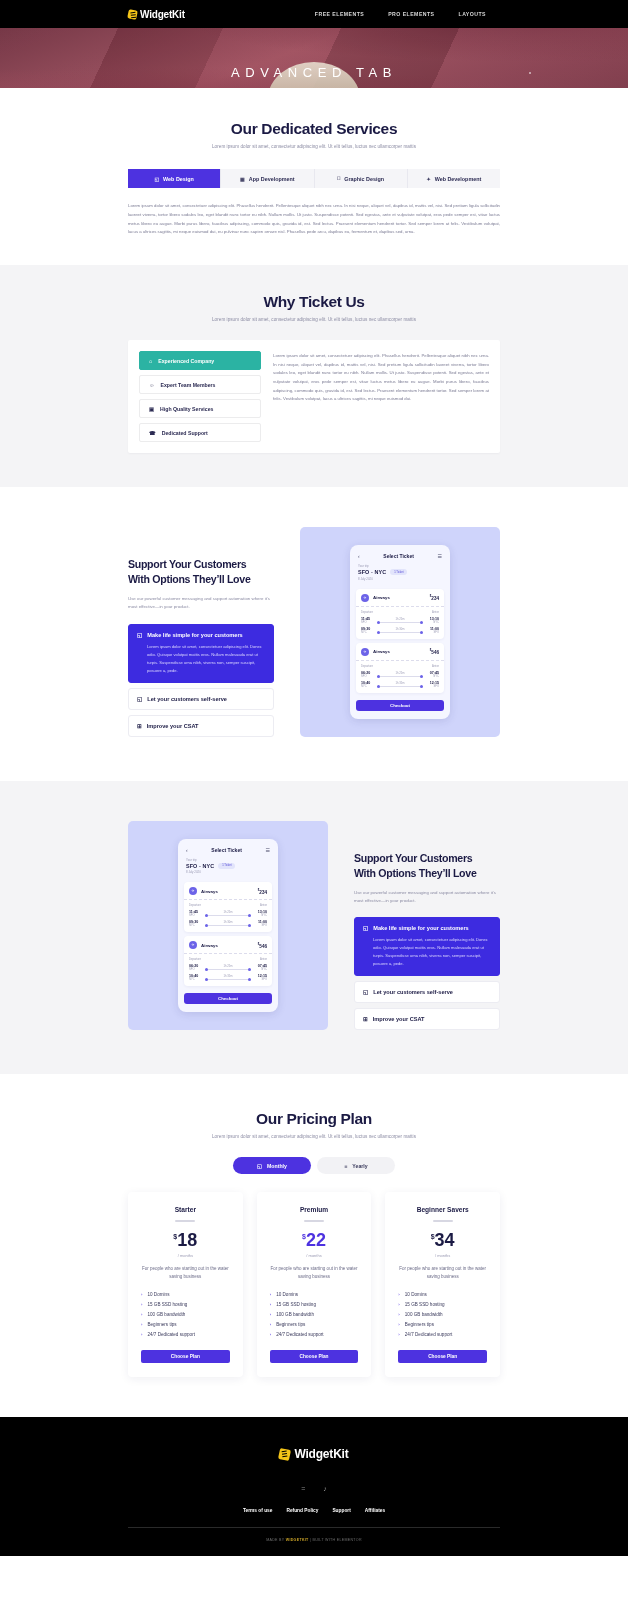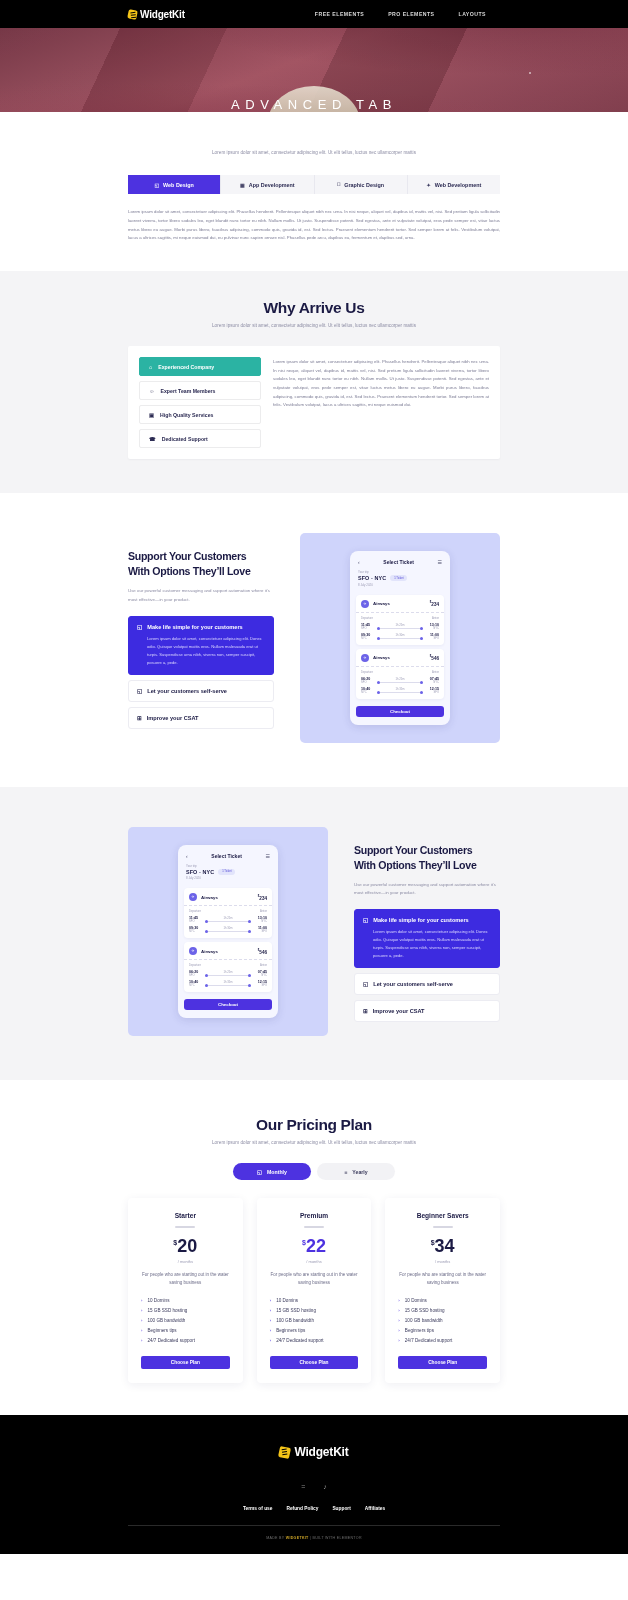--- a/index.html
+++ b/index.html
@@ -28,26 +28,26 @@
   }
   .brand-text { color:#fff; font-size:10px; font-weight:700; letter-spacing:-.2px; }
   .nav-links { margin-left:auto; margin-right:142px; display:flex; gap:24px; }
   .nav-links a {
     color:#d8d8d8; font-size:5.2px; letter-spacing:.45px; font-weight:700;
     text-decoration:none; text-transform:uppercase;
   }
 
   
   .hero {
-    height:84px; position:relative; overflow:hidden;
+    height:60px; position:relative; overflow:hidden;
     background:
       radial-gradient(120% 90% at 20% 120%, #8d3d4e 0%, rgba(141,61,78,0) 60%),
       radial-gradient(100% 120% at 85% -10%, #7b3344 0%, rgba(123,51,68,0) 55%),
       linear-gradient(160deg,#6e2c3c 0%, #a0505f 45%, #7c3747 100%);
-    display:flex; align-items:flex-end; justify-content:center;
+    display:flex; align-items:center; justify-content:center;
   }
   .hero:before{
     content:""; position:absolute; inset:0;
     background:
       linear-gradient(115deg, rgba(255,255,255,.10) 0 18%, rgba(0,0,0,.16) 18% 34%, rgba(255,255,255,.05) 34% 52%, rgba(0,0,0,.22) 52% 70%, rgba(255,255,255,.07) 70% 100%);
     opacity:.55;
   }
   .hero:after{
     content:""; position:absolute; left:50%; bottom:-26px; width:92px; height:52px;
     transform:translateX(-50%); border-radius:50% 50% 45% 45%/70% 70% 30% 30%;
@@ -96,21 +96,21 @@
   .vtab {
     height:19px; display:flex; align-items:center; gap:6px; padding:0 9px;
     border:1px solid #ececed; border-radius:2px; font-size:5.2px; font-weight:700;
     color:#2b2a52; background:#fff; cursor:pointer;
   }
   .vtab.active { background:#2bb3a3; border-color:#2bb3a3; color:#fff; }
   .vtab .ic { font-size:5.4px; }
   .why-text { flex:1; font-size:4.3px; line-height:2.0; color:#7a7a93; text-align:justify; padding-top:1px;}
 
   
-  .support { padding-top:40px; padding-bottom:44px; background:#fff; display:flex; gap:26px; align-items:flex-start; }
+  .support { padding-top:40px; padding-bottom:44px; background:#fff; display:flex; gap:26px; align-items:flex-end; }
   .support.alt { background:#f4f4f6; }
   .sup-left { width:146px; flex:none; padding-top:16px; }
   .sup-h {
     font-size:10.6px; font-weight:700; line-height:1.42; letter-spacing:-.3px; color:#1b1a44;
   }
   .sup-p { margin-top:8px; font-size:4.4px; line-height:1.9; color:#8b8ba3; }
   .acc { margin-top:12px; display:flex; flex-direction:column; gap:5px; }
   .acc-item {
     border:1px solid #ececf2; border-radius:3px; background:#fff; padding:7px 8px; cursor:pointer;
   }
@@ -152,21 +152,21 @@
   .leg .mid .d { font-size:2.7px; color:#9b9bb4; }
   .leg .mid .line { height:1px; background:#dcdcec; position:relative; margin-top:1px; }
   .leg .mid .line:before,.leg .mid .line:after{ content:""; position:absolute; top:-1.2px; width:3px; height:3px; border-radius:50%; background:#6c63e8;}
   .leg .mid .line:before{ left:0;} .leg .mid .line:after{ right:0;}
   .leg .col.r { text-align:right; }
   .hdrow { display:flex; justify-content:space-between; font-size:2.7px; color:#9b9bb4; margin-top:2px;}
   .checkout { margin-top:7px; background:#4d32e0; color:#fff; border-radius:3px; height:11px;
     display:flex; align-items:center; justify-content:center; font-size:4.4px; font-weight:700; cursor:pointer;}
 
   
-  .pricing { background:#fff; padding-top:36px; padding-bottom:32px; }
+  .pricing { background:#fff; padding-top:36px; padding-bottom:40px; }
   .billing { display:flex; justify-content:center; gap:6px; margin-top:18px; }
   .bill {
     width:78px; height:17px; border-radius:9px; display:flex; align-items:center;
     justify-content:center; gap:5px; font-size:5.2px; font-weight:700; cursor:pointer;
     background:#f2f2f5; color:#3a3a5c;
   }
   .bill.active { background:#4d32e0; color:#fff; }
   .plans { display:flex; gap:14px; margin-top:18px; }
   .plan {
     flex:1; background:#fff; border-radius:4px; padding:14px 13px 14px;
@@ -216,20 +216,21 @@
       <a>LAYOUTS</a>
     </div>
   </div>
 
   <div class="hero">
     <div class="hero-title">ADVANCED TAB</div>
     <span class="hero-dot"></span>
   </div>
 
   <div class="section services">
+    <div class="sec-title">Our Dedicated Services</div>
     <div class="sec-sub">Lorem ipsum dolor sit amet, consectetur adipiscing elit. Ut elit tellus, luctus nec ullamcorper mattis</div>
     <div class="tabs">
       <div class="tab active">
         <span class="ic">◱</span>
         <span>Web Design</span>
       </div>
       <div class="tab">
         <span class="ic">▦</span>
         <span>App Development</span>
       </div>
@@ -239,21 +240,21 @@
       </div>
       <div class="tab">
         <span class="ic">✦</span>
         <span>Web Development</span>
       </div>
     </div>
     <div class="services-body">Lorem ipsum dolor sit amet, consectetuer adipiscing elit. Phasellus hendrerit. Pellentesque aliquet nibh nec urna. In nisi neque, aliquet vel, dapibus id, mattis vel, nisi. Sed pretium ligula sollicitudin laoreet viverra, tortor libero sodales leo, eget blandit nunc tortor eu nibh. Nullam mollis. Ut justo. Suspendisse potenti. Sed egestas, ante et vulputate volutpat, eros pede semper est, vitae luctus metus libero eu augue. Morbi purus libero, faucibus adipiscing, commodo quis, gravida id, est. Sed lectus. Praesent elementum hendrerit tortor. Sed semper lorem at felis. Vestibulum volutpat, lacus a ultrices sagittis, mi neque euismod dui, eu pulvinar nunc sapien ornare nisl. Phasellus pede arcu, dapibus eu, fermentum et, dapibus sed, urna.</div>
   </div>
 
   <div class="section why">
-    <div class="sec-title">Why Arrive Us</div>
+    <div class="sec-title">Why Ticket Us</div>
     <div class="sec-sub">Lorem ipsum dolor sit amet, consectetur adipiscing elit. Ut elit tellus, luctus nec ullamcorper mattis</div>
     <div class="why-card">
       <div class="vtabs">
         <div class="vtab active">
           <span class="ic">⌂</span>
           <span>Experienced Company</span>
         </div>
         <div class="vtab">
           <span class="ic">☺</span>
           <span>Expert Team Members</span>
@@ -549,21 +550,21 @@
       <div class="bill">
         <span>≡</span>
         <span>Yearly</span>
       </div>
     </div>
 
     <div class="plans">
       <div class="plan">
         <div class="plan-name">Starter</div>
         <div class="plan-rule"></div>
-        <div class="price"><span class="cur">$</span><span>20</span></div>
+        <div class="price"><span class="cur">$</span><span>18</span></div>
         <div class="per">/ months</div>
         <div class="plan-desc">For people who are starting out in the water saving business</div>
         <div class="feats">
           <div class="feat">
               <span class="ar">›</span>
               <span>10 Domins</span>
             </div>
           <div class="feat">
               <span class="ar">›</span>
               <span>15 GB SSD hosting</span>

